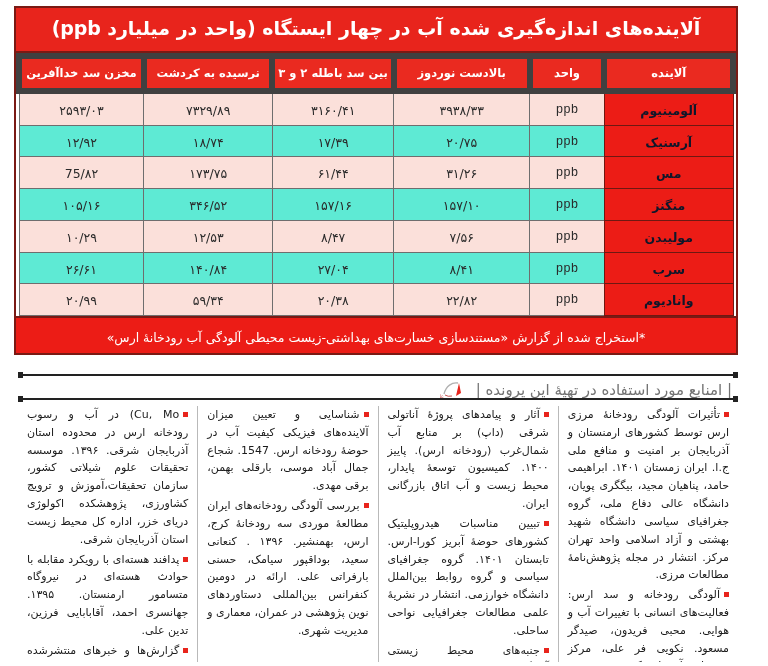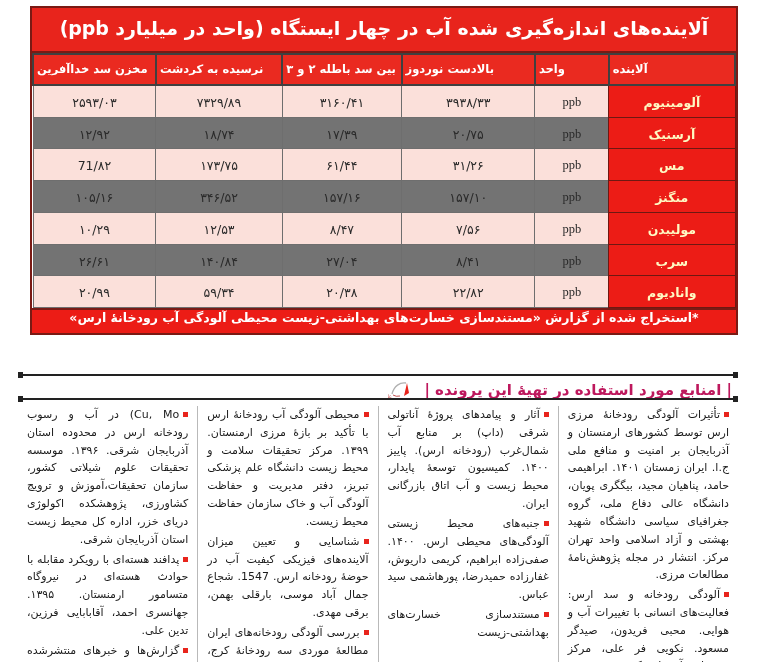--- a/index.html
+++ b/index.html
@@ -7,21 +7,21 @@
     width:768px;height:666px;
     background:#ffffff;
     font-family:"DejaVu Sans","Liberation Sans",sans-serif;
     overflow:hidden;
     direction:rtl;
   }
   .page{position:relative;width:768px;height:666px;background:#fff;}
 
   
   .table-block{
-    position:absolute;top:6px;right:30px;left:30px;
+    position:absolute;top:6px;right:30px;left:14px;
     border:2px solid #7a1a14;
     box-sizing:border-box;
     background:#e02020;
   }
   .tbl-title{
     background:#e8241c;
     color:#ffffff;
     text-align:center;
     font-size:19px;
     font-weight:bold;
@@ -35,60 +35,60 @@
     border-collapse:collapse;
     table-layout:fixed;
     background:#fff;
   }
   table.data th{
     background:#ea2a20;
     color:#fff;
     font-size:11.5px;
     font-weight:bold;
     padding:7px 3px 8px 3px;
-    border:2px solid #404040;
-    text-align:left;
+    border:6px solid #404040;
+    text-align:center;
     white-space:nowrap;
   }
   table.data td{
     font-size:12.5px;
     color:#2a2a2a;
     text-align:center;
     padding:10px 3px 7px 3px;
     border:1px solid #6e6e6e;
     line-height:1.1;
   }
   table.data tr.odd td{background:#fbe0da;}
-  table.data tr.even td{background:#737373;}
+  table.data tr.even td{background:#5eead4;}
   table.data td.name{
     background:#ec1c16 !important;
-    color:#fef9c3;
+    color:#0f172a;
     font-weight:bold;
     font-size:12.5px;
     border-color:#6e1812;
   }
   table.data td.unit{
-    font-family:Liberation Serif, serif;
+    font-family:Liberation Mono, monospace;
     direction:ltr;
     font-size:12.5px;
   }
   col.c-name{width:18%;}
   col.c-unit{width:10.5%;}
   col.c-v1{width:19%;}
   col.c-v2{width:17%;}
   col.c-v3{width:18%;}
   col.c-v4{width:17.5%;}
 
   .tbl-note{
     background:#ec1c16;
     color:#ffffff;
     text-align:center;
     font-size:12.5px;
-    font-weight:bold;
-    padding:0 6px 8px 6px;
+    font-weight:normal;
+    padding:12px 6px 8px 6px;
     border-top:2px solid #7a1a14;
     line-height:1.2;
   }
 
   
   .sources{
     position:absolute;
     top:372px;right:30px;left:18px;
     bottom:4px;
   }
@@ -103,21 +103,21 @@
   .src-head .rule-top{
     position:absolute;top:2px;right:0;left:0;height:2px;background:#222;
   }
   .src-head .rule-top:before,
   .src-head .rule-top:after{
     content:"";position:absolute;top:-2px;width:5px;height:6px;background:#222;
   }
   .src-head .rule-top:before{right:0;}
   .src-head .rule-top:after{left:0;}
   .src-title{
-    font-size:15px;color:#be185d;font-weight:bold;
+    font-size:15px;color:#737373;font-weight:normal;
     margin-top:10px;margin-right:2px;white-space:nowrap;
   }
   .logo-mark{
     display:inline-block;width:30px;height:20px;position:relative;
     margin-top:10px;margin-right:6px;vertical-align:middle;
   }
   .src-rule2{
     position:absolute;top:26px;right:0;left:0;height:2px;background:#222;
   }
   .src-rule2:before,.src-rule2:after{
@@ -192,21 +192,21 @@
             <td>۱۷/۳۹</td>
             <td>۱۸/۷۴</td>
             <td>۱۲/۹۲</td>
           </tr>
           <tr class="odd">
             <td class="name">مس</td>
             <td class="unit">ppb</td>
             <td>۳۱/۲۶</td>
             <td>۶۱/۴۴</td>
             <td>۱۷۳/۷۵</td>
-            <td>71/۸۲</td>
+            <td>75/۸۲</td>
           </tr>
           <tr class="even">
             <td class="name">منگنز</td>
             <td class="unit">ppb</td>
             <td>۱۵۷/۱۰</td>
             <td>۱۵۷/۱۶</td>
             <td>۳۴۶/۵۲</td>
             <td>۱۰۵/۱۶</td>
           </tr>
           <tr class="odd">
@@ -254,25 +254,25 @@
       <div class="src-rule2"></div>
     </div>
 
     <div class="cols">
         <div class="col">
           <p class="entry"><span class="bullet"></span><span>تأثیرات آلودگی رودخانهٔ مرزی ارس توسط کشورهای ارمنستان و آذربایجان بر امنیت و منافع ملی ج.ا. ایران   زمستان ۱۴۰۱. ابراهیمی حامد، پناهیان مجید، بیگگری پویان، دانشگاه عالی دفاع ملی، گروه جغرافیای سیاسی دانشگاه شهید بهشتی و آزاد اسلامی واحد تهران مرکز. انتشار در مجله پژوهش‌نامهٔ مطالعات مرزی.</span></p>
           <p class="entry"><span class="bullet"></span><span>آلودگی رودخانه و سد ارس: فعالیت‌های انسانی با تغییرات آب و هوایی. محبی فریدون، صیدگر مسعود. نکویی فر علی، مرکز تحقیقات آرتمیای کشور، مؤسسهٔ تحقیقات علوم شیلاتی کشور، سازمان تحقیقات، آموزش و ترویج کشاورزی، ارومیه، پاییز 2547.</span></p>
         </div>
         <div class="col">
           <p class="entry"><span class="bullet"></span><span>آثار و پیامدهای پروژهٔ آناتولی شرقی (داپ) بر منابع آب شمال‌غرب (رودخانه ارس). پاییز ۱۴۰۰. کمیسیون توسعهٔ پایدار، محیط زیست و آب اتاق بازرگانی ایران.</span></p>
+          <p class="entry"><span class="bullet"></span><span>تبیین مناسبات هیدروپلیتیک کشورهای حوضهٔ آبریز کورا-ارس. تابستان ۱۴۰۱. گروه جغرافیای سیاسی و گروه روابط بین‌الملل دانشگاه خوارزمی. انتشار در نشریهٔ علمی مطالعات جغرافیایی نواحی ساحلی.</span></p>
           <p class="entry"><span class="bullet"></span><span>جنبه‌های محیط زیستی آلودگی‌های محیطی ارس. ۱۴۰۰. صفی‌زاده ابراهیم، کریمی داریوش، غفارزاده حمیدرضا، پورهاشمی سید عباس.</span></p>
           <p class="entry"><span class="bullet"></span><span>مستندسازی خسارت‌های بهداشتی-زیست</span></p>
         </div>
         <div class="col">
-          <p class="entry"><span class="bullet"></span><span>محیطی آلودگی آب رودخانهٔ ارس با تأکید بر بازهٔ مرزی ارمنستان. ۱۳۹۹. مرکز تحقیقات سلامت و محیط زیست دانشگاه علم پزشکی تبریز، دفتر مدیریت و حفاظت آلودگی آب و خاک سازمان حفاظت محیط زیست.</span></p>
           <p class="entry"><span class="bullet"></span><span>شناسایی و تعیین میزان آلاینده‌های فیزیکی کیفیت آب در حوضهٔ رودخانه ارس. 1547. شجاع جمال آباد موسی، بارقلی بهمن، برقی مهدی.</span></p>
           <p class="entry"><span class="bullet"></span><span>بررسی آلودگی رودخانه‌های ایران مطالعهٔ موردی سه رودخانهٔ کرج، ارس، بهمنشیر. ۱۳۹۶ . کنعانی سعید، بوداقپور سیامک، حسنی بارفراتی علی. ارائه در دومین کنفرانس بین‌المللی دستاوردهای نوین پژوهشی در عمران، معماری و مدیریت شهری.</span></p>
         </div>
         <div class="col">
           <p class="entry"><span class="bullet"></span><span>Cu, Mo) در آب و رسوب رودخانه ارس در محدوده استان آذربایجان شرقی. ۱۳۹۶. موسسه تحقیقات علوم شیلاتی کشور، سازمان تحقیقات،آموزش و ترویج کشاورزی، پژوهشکده اکولوژی دریای خزر، اداره کل محیط زیست استان آذربایجان شرقی.</span></p>
           <p class="entry"><span class="bullet"></span><span>پدافند هسته‌ای با رویکرد مقابله با حوادث هسته‌ای در نیروگاه متسامور ارمنستان. ۱۳۹۵. جهانسری احمد، آقابابایی فرزین، تدین علی.</span></p>
           <p class="entry"><span class="bullet"></span><span>گزارش‌ها و خبرهای منتشرشده در رسانه‌های رسمی ایران.</span></p>
         </div>
       </div>
   </div>

